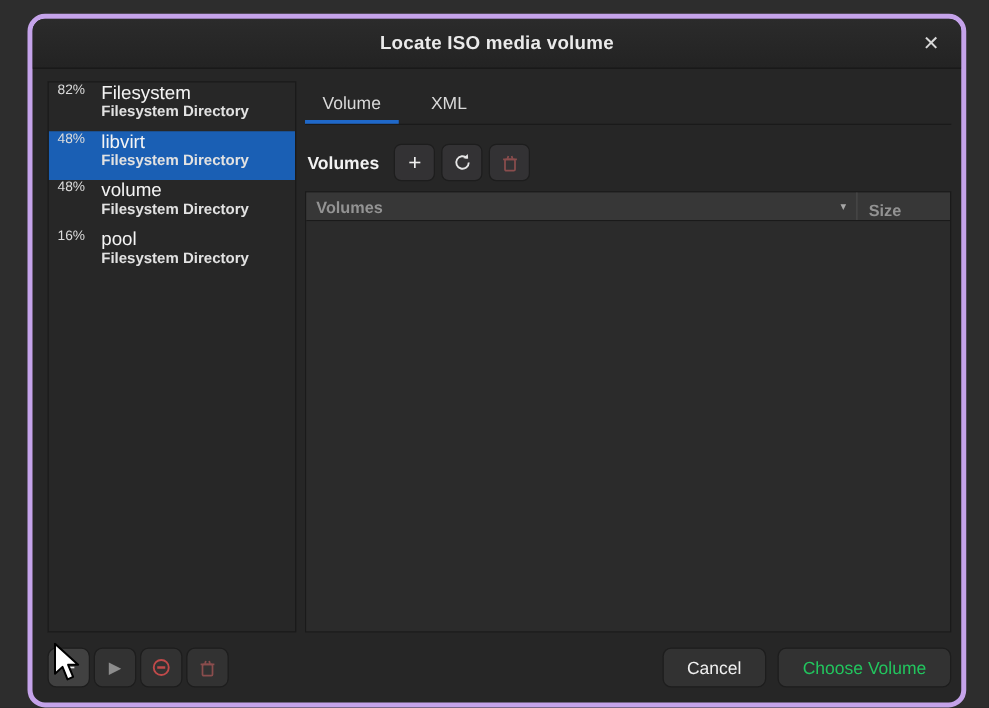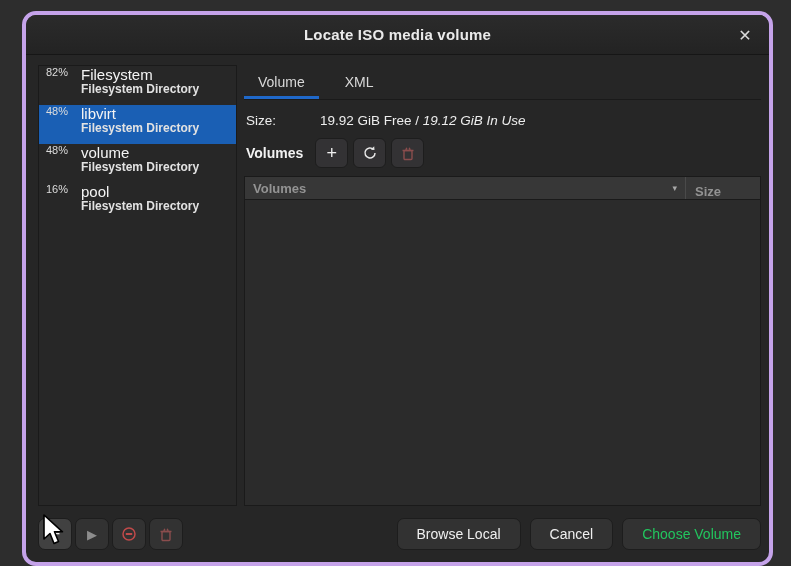--- a/index.html
+++ b/index.html
@@ -116,24 +116,20 @@
     </div>
 
     <div class="details-panel">
 
       <div class="tabbar">
         <span class="tab active">Volume</span>
         <span class="tab">XML</span>
       </div>
 
       <div class="info">
-        <div class="info-row">
-          <span class="info-label">Size:</span>
-          <span><span>19.92 GiB Free / </span><span class="italic">19.12 GiB In Use</span></span>
-        </div>
       </div>
 
       <div class="vol-row">
         <span class="vol-label">Volumes</span>
         <span class="icon-btn">
           <span class="glyph-plus">+</span>
         </span>
         <span class="icon-btn">
           <svg width="16" height="16" viewBox="0 0 16 16">
             <path d="M13 8a5 5 0 1 1-1.5-3.6" fill="none" stroke="#e6e6e6" stroke-width="1.5"></path>
@@ -181,21 +177,20 @@
     </span>
     <span class="fbtn">
       <svg width="14" height="15" viewBox="0 0 14 15">
         <rect x="3" y="4.5" width="8" height="9" rx="1" fill="none" stroke="#8a4d4d" stroke-width="1.4"></rect>
         <line x1="1.5" y1="4.5" x2="12.5" y2="4.5" stroke="#8a4d4d" stroke-width="1.4"></line>
         <line x1="5" y1="4" x2="5.7" y2="1.8" stroke="#8a4d4d" stroke-width="1.4"></line>
         <line x1="9" y1="4" x2="8.3" y2="1.8" stroke="#8a4d4d" stroke-width="1.4"></line>
       </svg>
     </span>
     <span class="spacer"></span>
-    <span class="text-btn">Browse Local</span>
     <span class="text-btn">Cancel</span>
     <span class="text-btn disabled">Choose Volume</span>
   </div>
 
 </div>
 
 <svg class="cursor" width="28" height="34" viewBox="0 0 28 34">
   <polygon points="2,1 2,25 8,19.5 12,29.5 16.5,27.5 12.5,17.8 20.5,17.8" fill="#ffffff" stroke="#000000" stroke-width="1.6" stroke-linejoin="round"></polygon>
 </svg>
 

